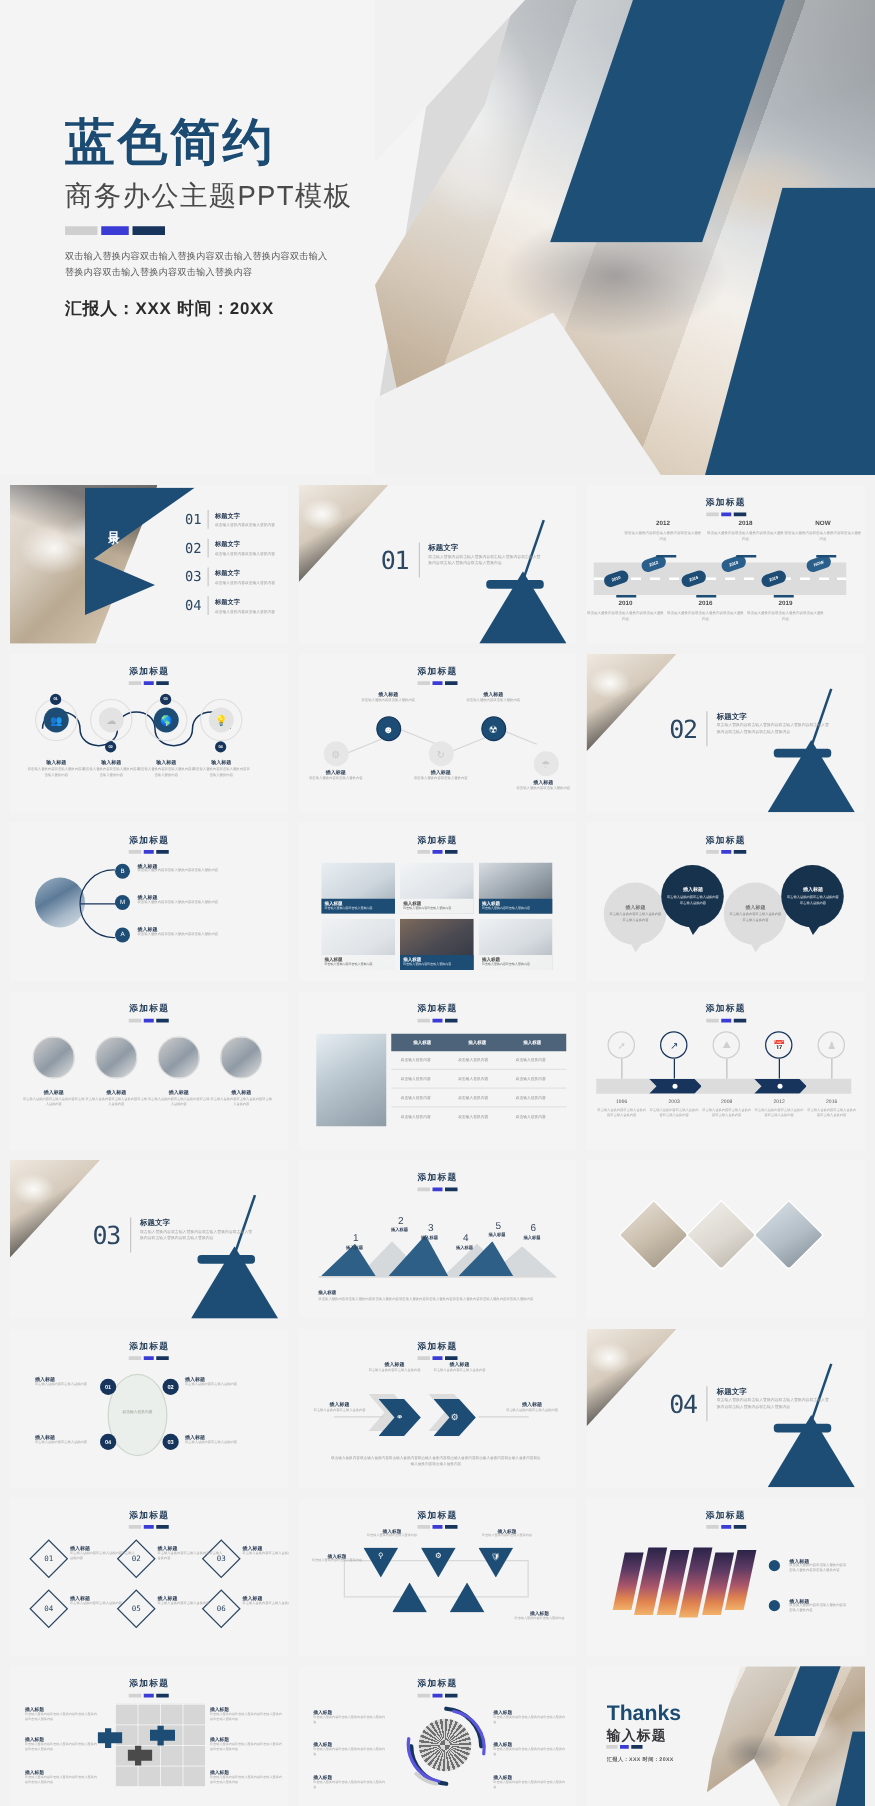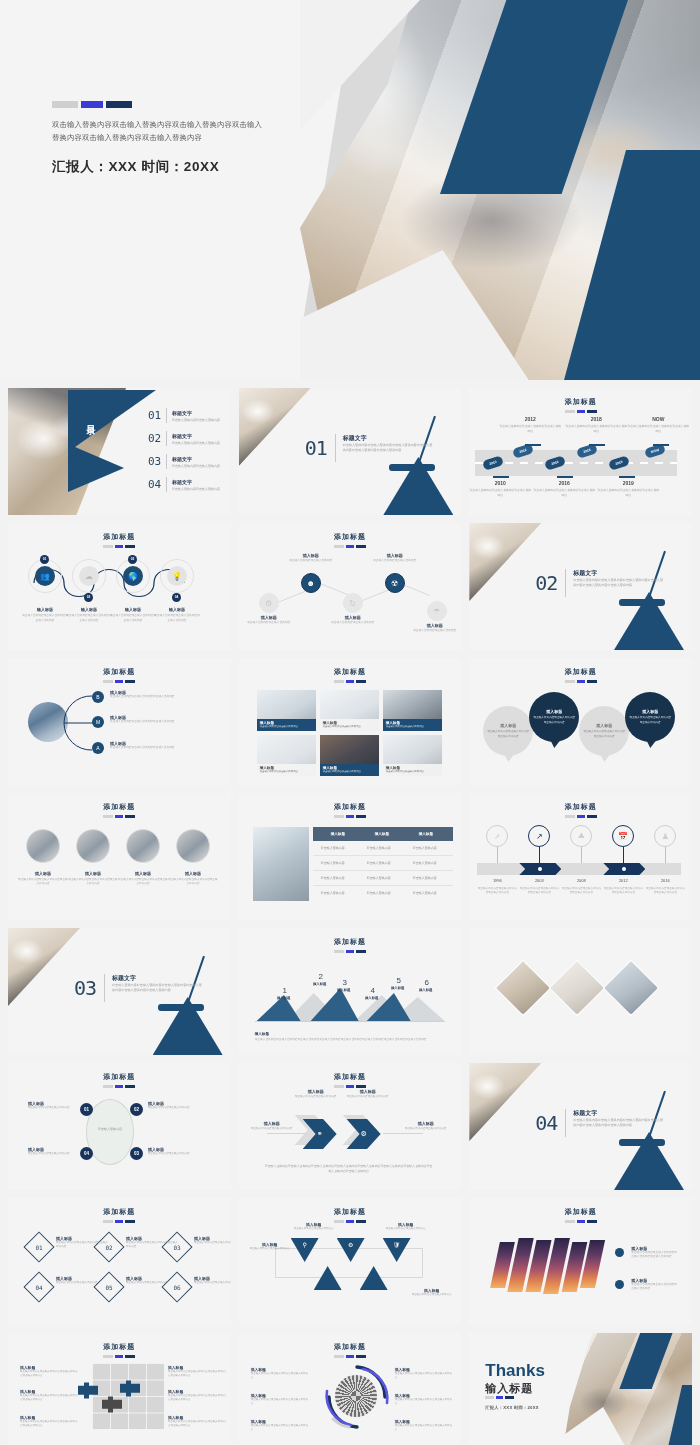--- a/index.html
+++ b/index.html
@@ -432,20 +432,22 @@
 
 <div class="cover">
   <div class="cv-shape cv-grayband"></div>
   <div class="cover-photo"></div>
   <div class="cv-shape cv-blue1"></div>
   <div class="cv-shape cv-blue2"></div>
   <div class="cv-shape cv-white1"></div>
   <div class="cv-shape cv-white2"></div>
 
   <div class="cover-text">
+    <div class="cv-title">蓝色简约</div>
+    <div class="cv-sub">商务办公主题PPT模板</div>
     <div class="cv-bars">
         <i></i>
         <i></i>
         <i></i>
       </div>
     <div class="cv-desc">双击输入替换内容双击输入替换内容双击输入替换内容双击输入替换内容双击输入替换内容双击输入替换内容</div>
     <div class="cv-meta">汇报人：XXX  时间：20XX</div>
   </div>
 </div>
 

